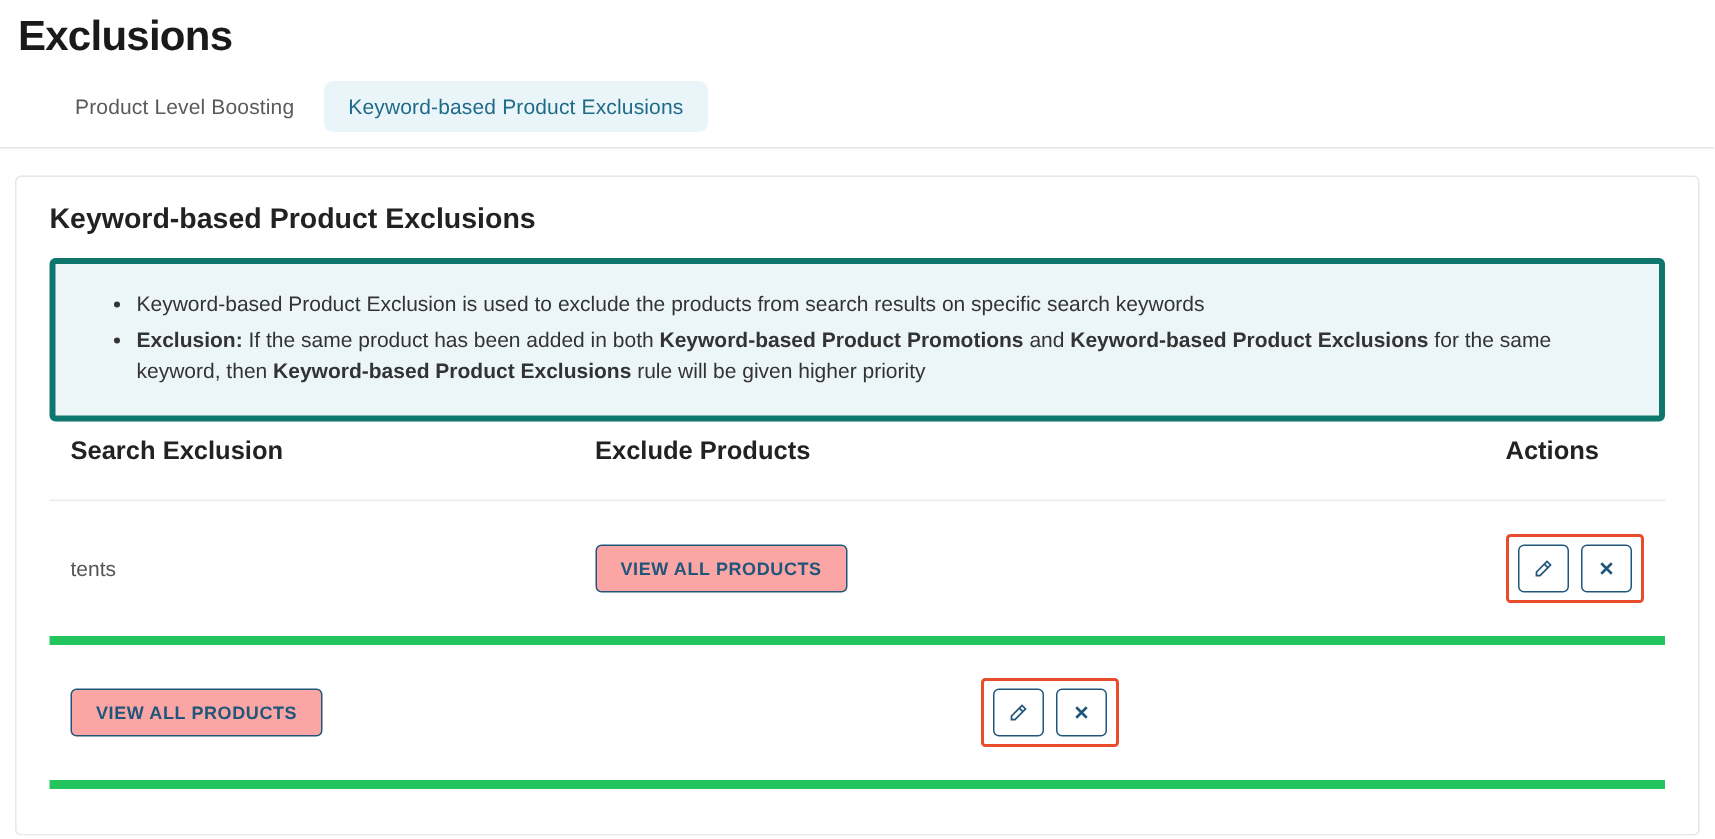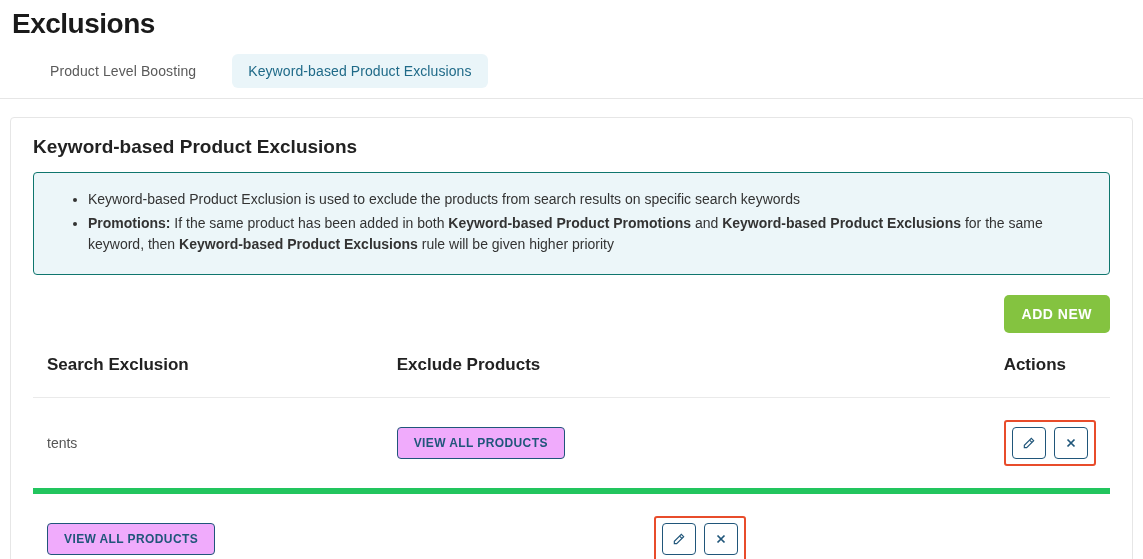--- a/index.html
+++ b/index.html
@@ -12,21 +12,21 @@
   }
   .page-title {
     font-size: 28px;
     font-weight: 800;
     color: #1a1a1a;
     margin: 8px 0 14px 12px;
     letter-spacing: -0.5px;
   }
   .tabs {
     display: flex;
-    gap: 20px;
+    gap: 4px;
     padding: 0 12px 10px 34px;
     border-bottom: 1px solid #e6e6e6;
     align-items: center;
   }
   .tab {
     padding: 9px 16px;
     color: #5a5a5a;
     font-size: 14px;
     cursor: pointer;
     white-space: nowrap;
@@ -44,21 +44,21 @@
     padding: 18px 22px 30px 22px;
   }
   .panel-title {
     font-size: 19px;
     font-weight: 800;
     color: #222;
     margin-bottom: 14px;
   }
   .info-box {
     background: #ecf6f9;
-    border: 1px solid #0f766e;
+    border: 4px solid #0f766e;
     border-radius: 4px;
     padding: 16px 22px 16px 22px;
     color: #333;
   }
   .info-box ul { list-style: disc; margin-left: 32px; }
   .info-box li { line-height: 1.55; font-size: 14px; margin-bottom: 2px;}
   .info-box b { font-weight: 700; }
   .addnew-row {
     display: flex;
     justify-content: flex-end;
@@ -93,21 +93,21 @@
     font-weight: 800;
     font-size: 17px;
     color: #222;
   }
   .th-actions, .cell-actions { text-align: left; padding-left: 0; }
   .th-actions { justify-self: end; margin-right: 30px;}
   .tbl-row { border-bottom: 6px solid #22c55e; }
   .cell-kw { color: #555; }
   .btn-view {
     border: 1px solid #20567a;
-    background: #f0abfc;
+    background: #fca5a5;
     color: #20567a;
     font-weight: 700;
     font-size: 12px;
     letter-spacing: 0.4px;
     padding: 8px 16px;
     border-radius: 4px;
     cursor: pointer;
     white-space: nowrap;
     width: fit-content;
   }
@@ -145,28 +145,25 @@
   <div class="tab active">Keyword-based Product Exclusions</div>
 </div>
 
 <div class="panel">
   <h2 class="panel-title">Keyword-based Product Exclusions</h2>
 
   <div class="info-box">
     <ul>
       <li>Keyword-based Product Exclusion is used to exclude the products from search results on specific search keywords</li>
       <li>
-        <b>Promotions:</b><span> If the same product has been added in both </span><b>Keyword-based Product Promotions</b><span> and </span><b>Keyword-based Product Exclusions</b><span> for the same keyword, then </span><b>Keyword-based Product Exclusions</b><span> rule will be given higher priority</span>
+        <b>Exclusion:</b><span> If the same product has been added in both </span><b>Keyword-based Product Promotions</b><span> and </span><b>Keyword-based Product Exclusions</b><span> for the same keyword, then </span><b>Keyword-based Product Exclusions</b><span> rule will be given higher priority</span>
       </li>
     </ul>
   </div>
 
-  <div class="addnew-row">
-    <button class="btn-addnew">ADD NEW</button>
-  </div>
 
   <div class="tbl">
     <div class="tbl-head">
       <div class="th">Search Exclusion</div>
       <div class="th">Exclude Products</div>
       <div class="th th-actions">Actions</div>
     </div>
 
     <div class="tbl-row">
       <div class="cell-kw">tents</div>

